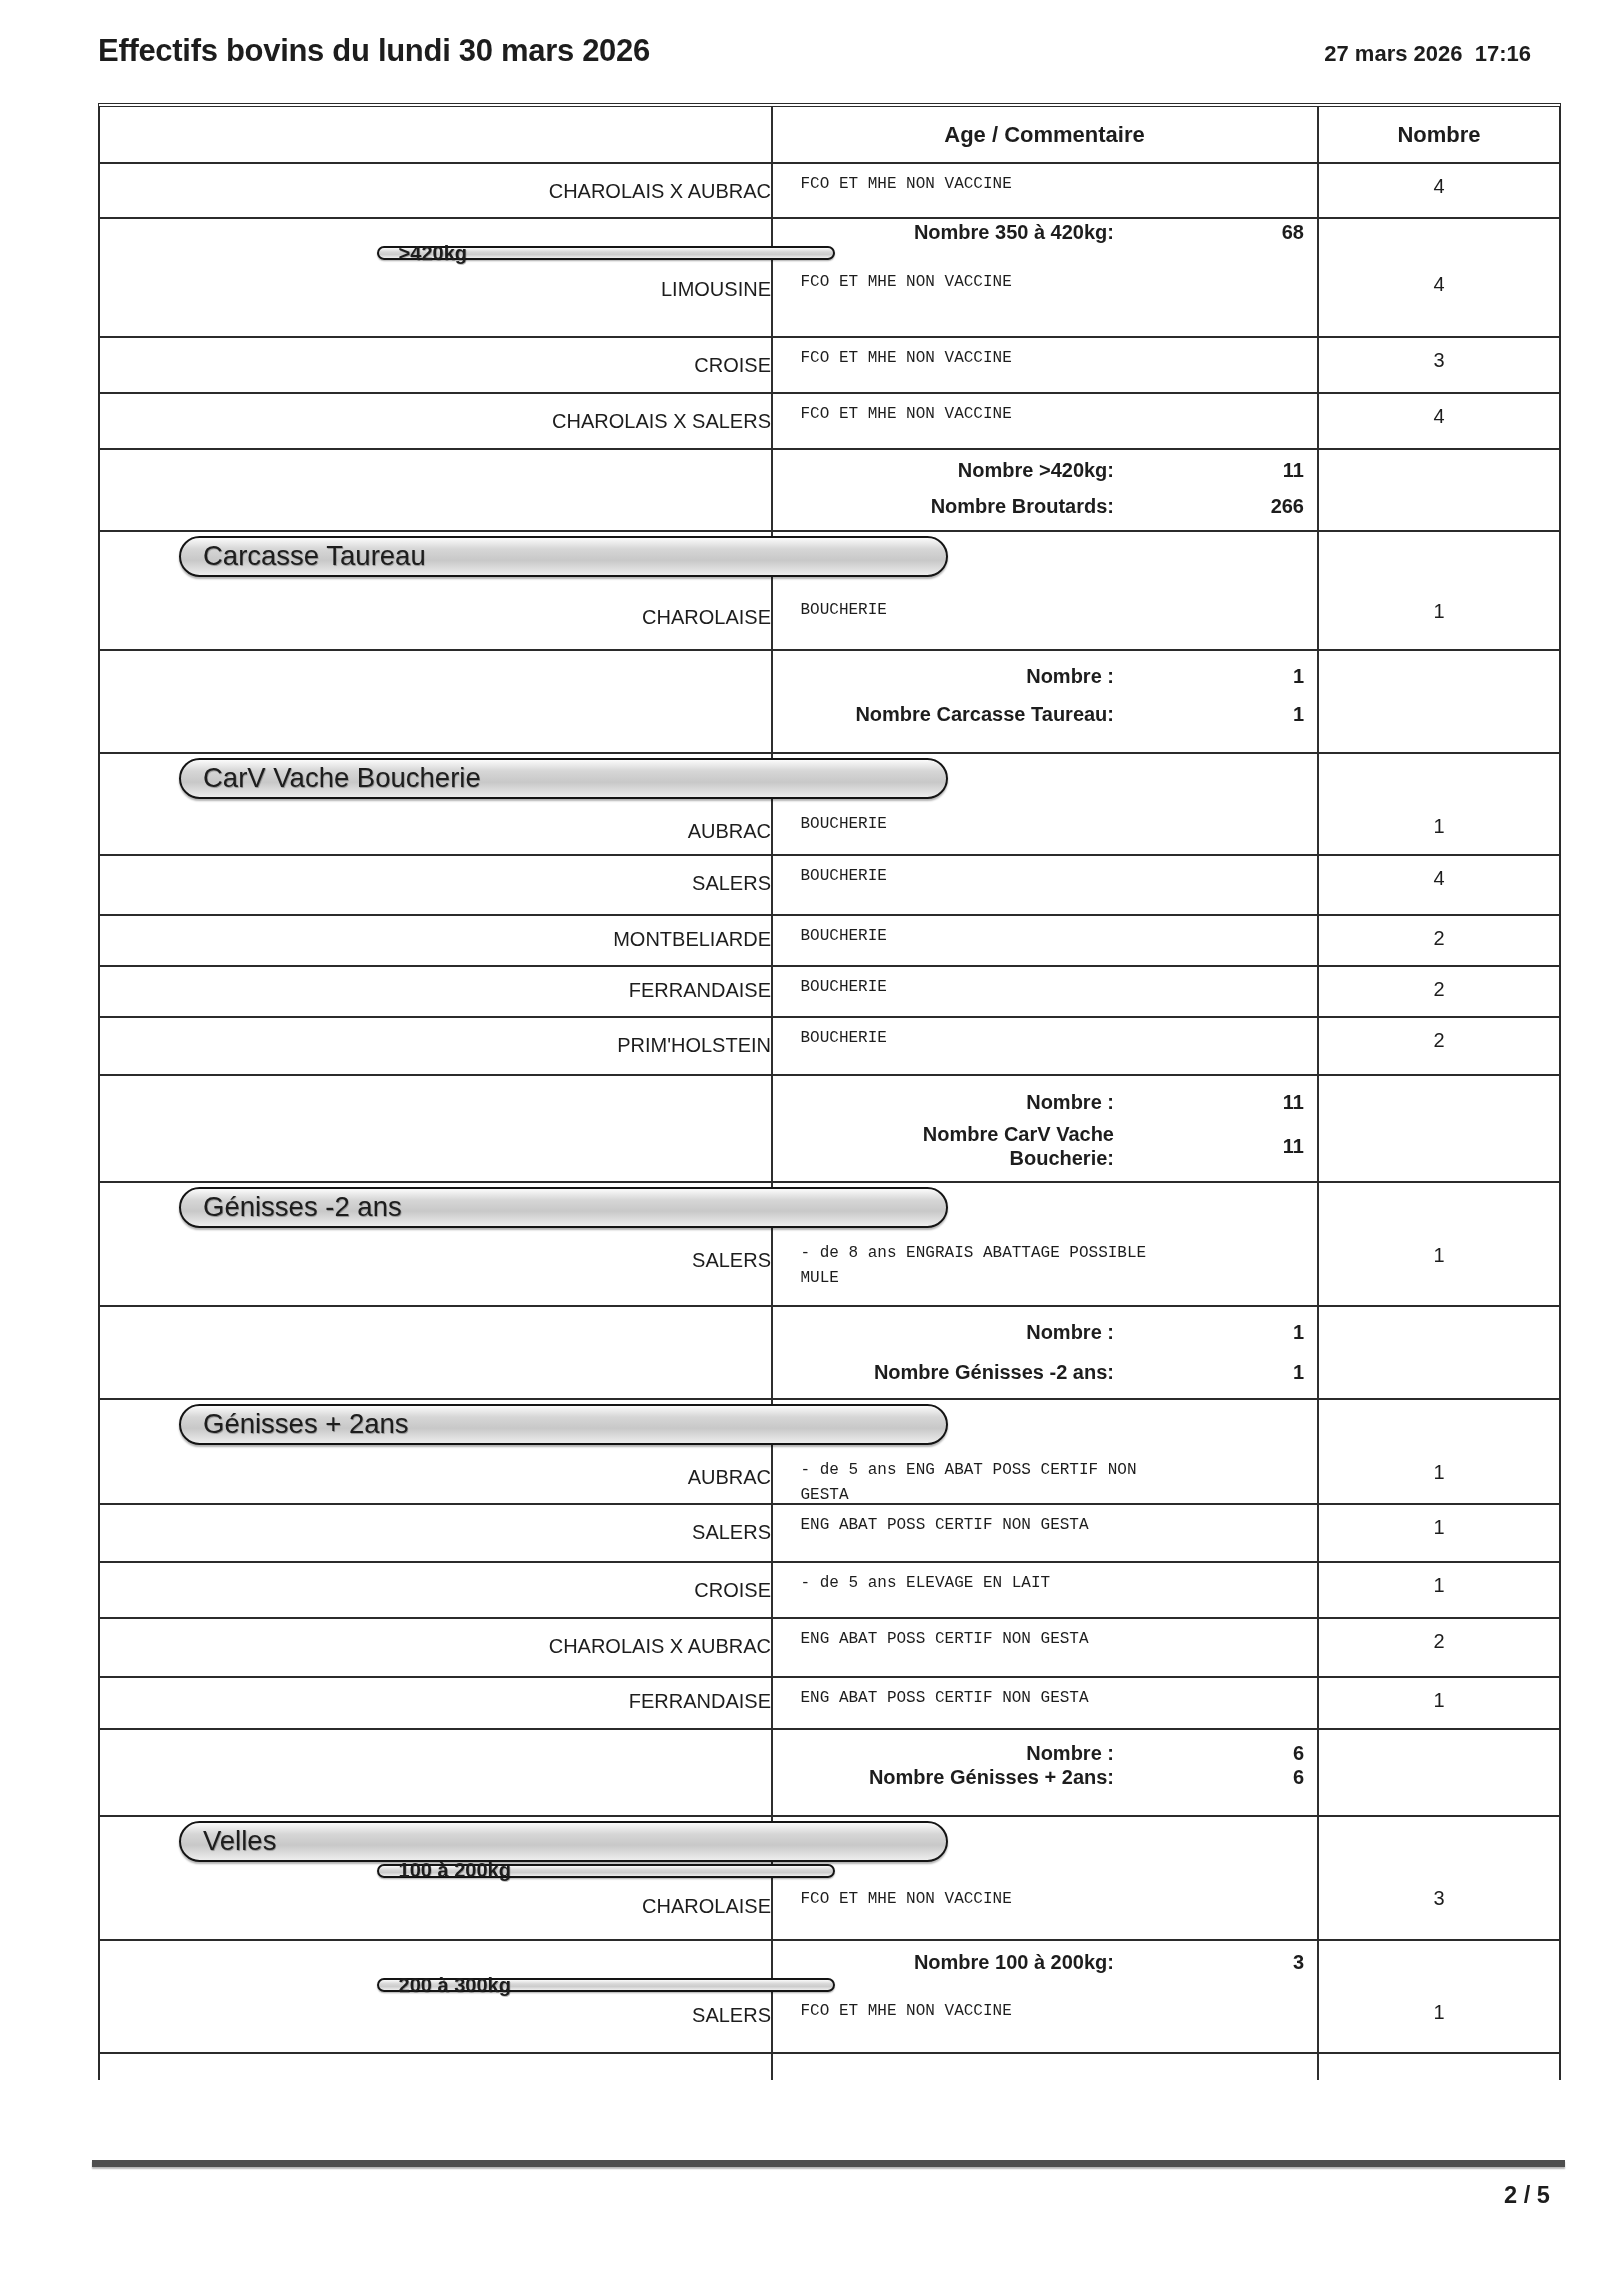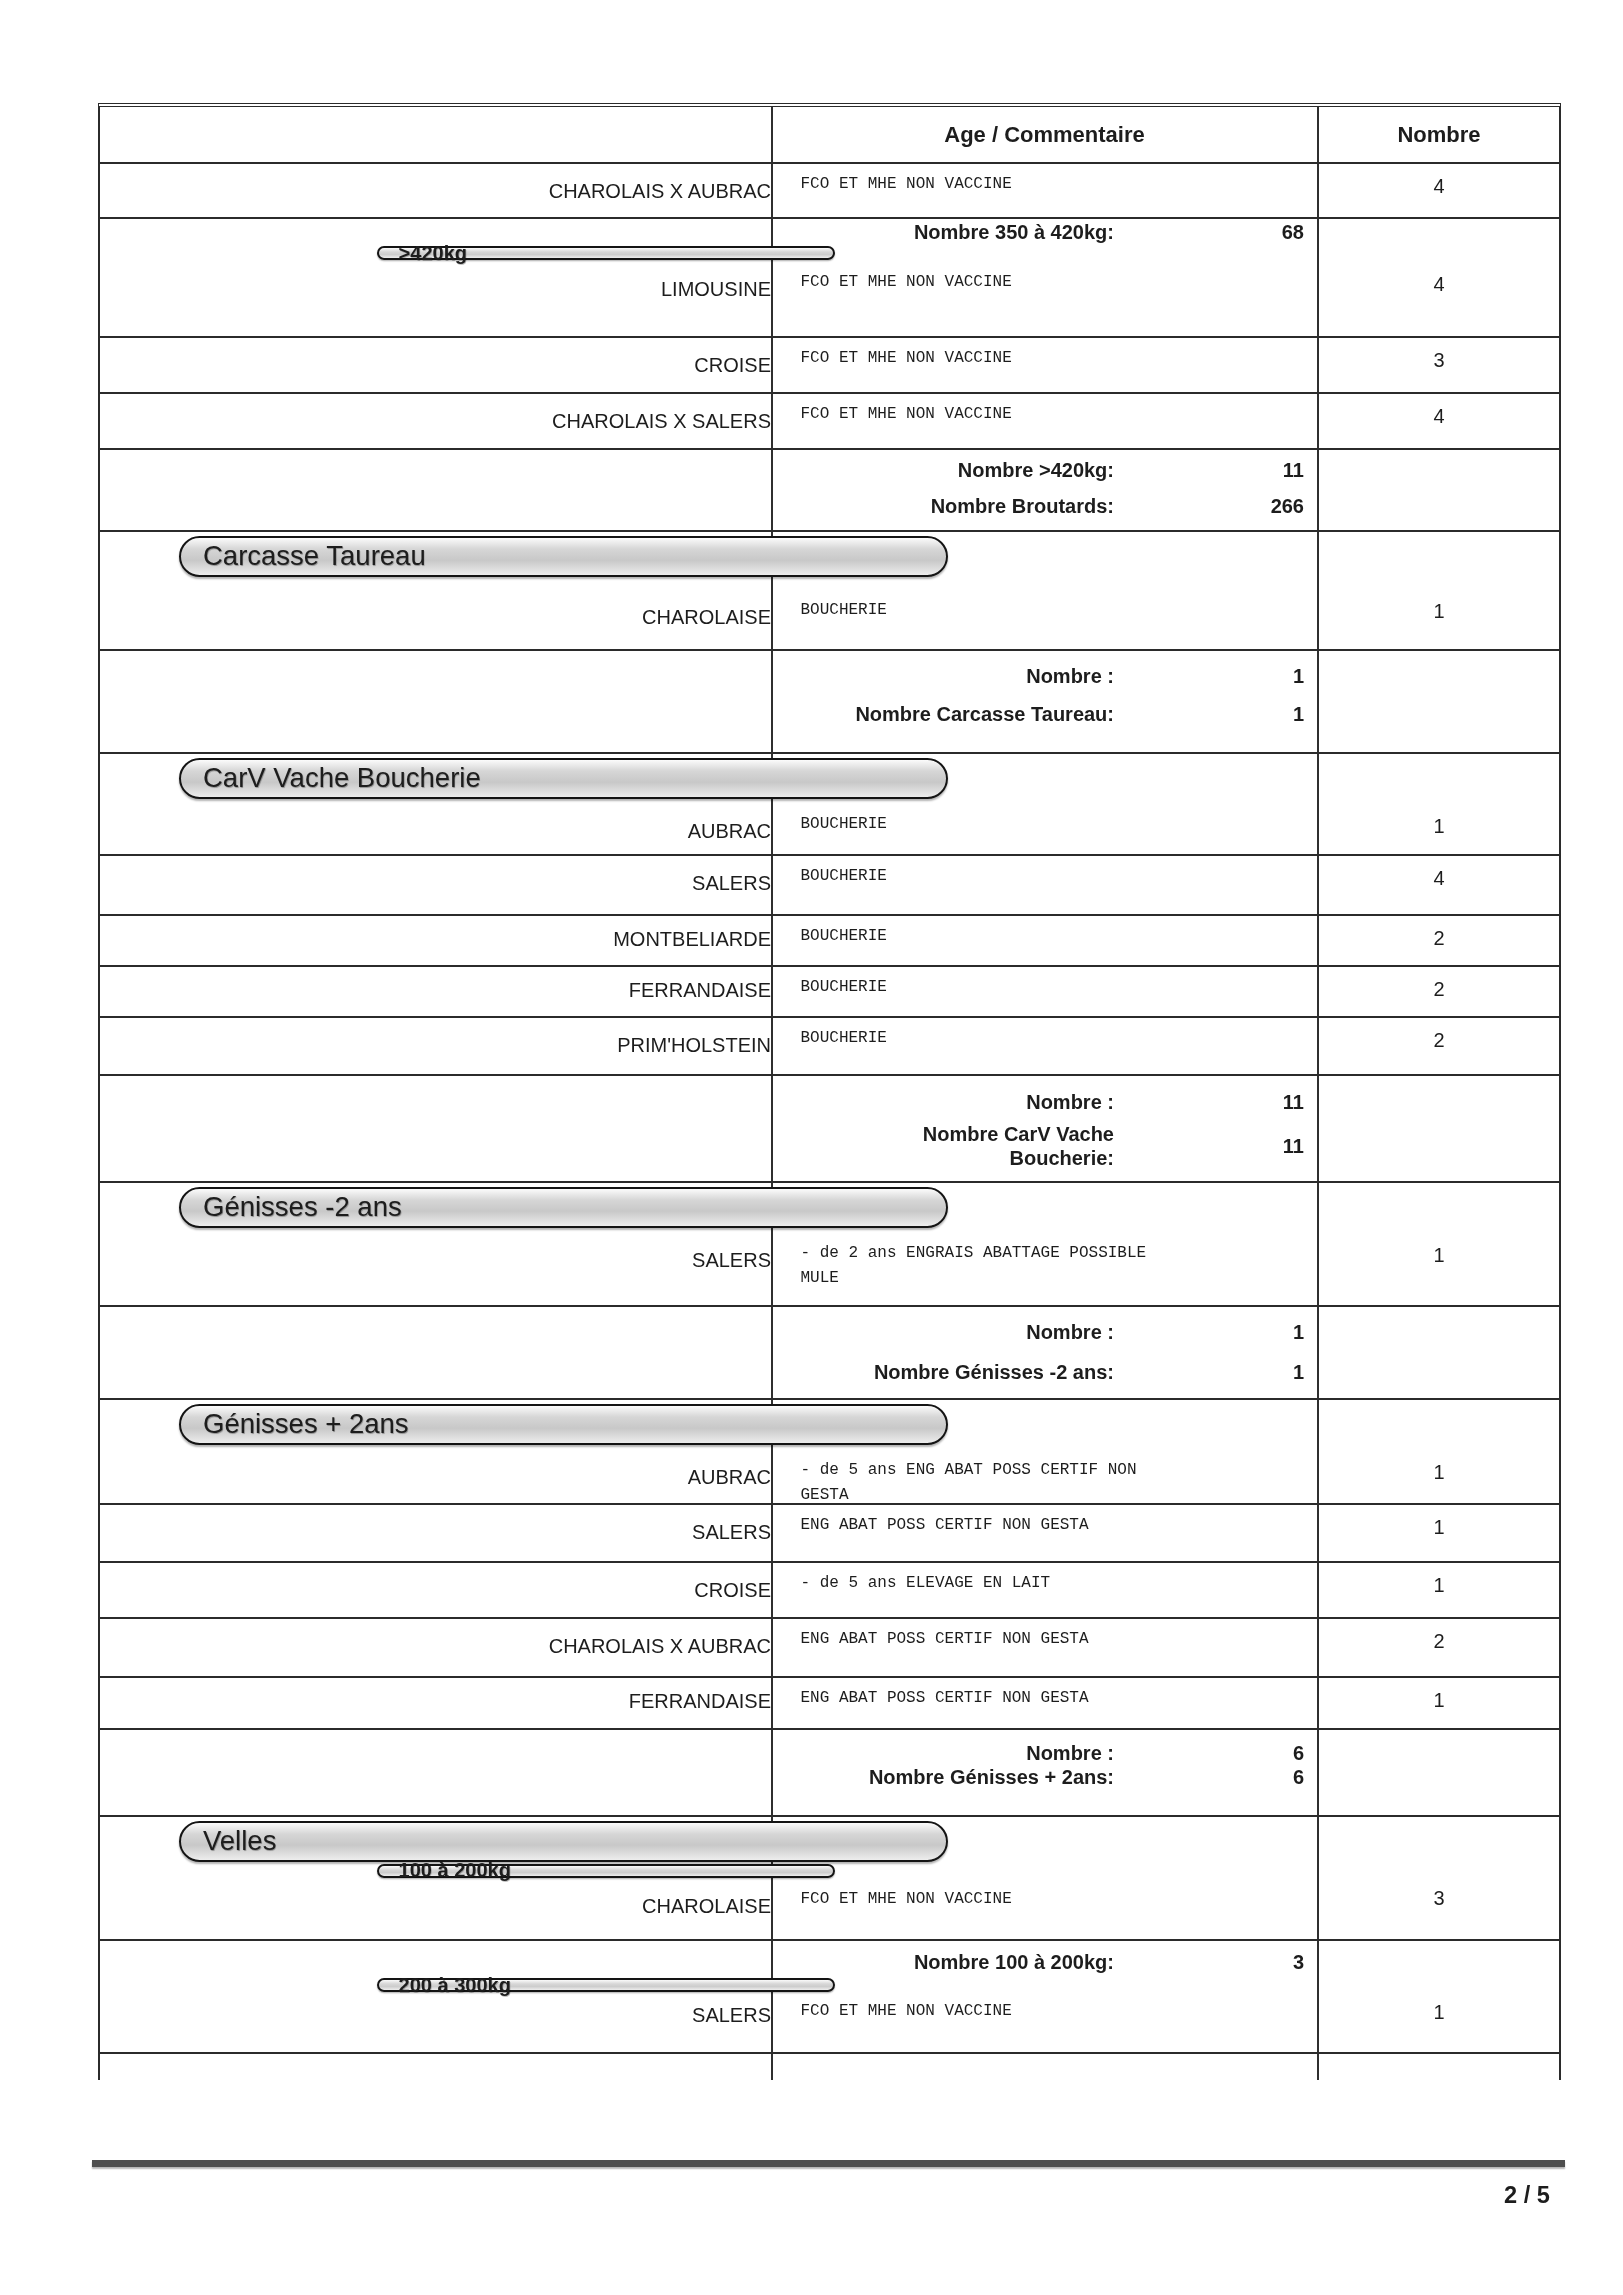--- a/index.html
+++ b/index.html
@@ -48,20 +48,24 @@
 
   .page-divider{position:absolute;left:92px;top:2160px;width:1473px;height:7.2px;
                 background:#4d4d4d;box-shadow:0 2px 1.3px rgba(90,90,90,0.45);}
   .page-number{position:absolute;top:2182px;right:73px;font-size:23.6px;font-weight:bold;}
 </style>
 </head>
 <body>
 
 <div class="page">
 
+  <div class="doc-header">
+    <div class="doc-title">Effectifs bovins du lundi 30 mars 2026</div>
+    <div class="doc-datetime">27 mars 2026  17:16</div>
+  </div>
 
   <div class="tbl">
 
     <div class="block first grid3" style="height:55px">
       <div class="hcell"></div>
       <div class="hcell">Age / Commentaire</div>
       <div class="hcell">Nombre</div>
     </div>
 
     <div class="block grid3" style="height:55px">
@@ -173,21 +177,21 @@
         <span class="sval">11</span>
       </div>
     </div>
 
     <div class="block" style="height:124px">
       <div class="bigpill">
         <span>Génisses -2 ans</span>
       </div>
       <div class="grid3" style="margin-top:5.2px">
         <div class="c1">SALERS</div>
-        <div class="c2">- de 2 ans ENGRAIS ABATTAGE POSSIBLE
+        <div class="c2">- de 8 ans ENGRAIS ABATTAGE POSSIBLE
 MULE</div>
         <div class="c3">1</div>
       </div>
     </div>
 
     <div class="block" style="height:93px;padding-top:13px">
       <div class="sumline">
         <span class="slabel">Nombre :</span>
         <span class="sval">1</span>
       </div>

